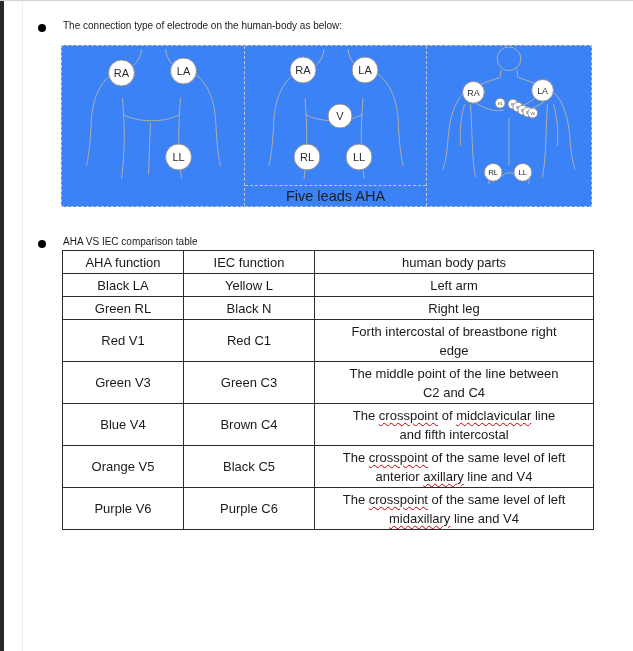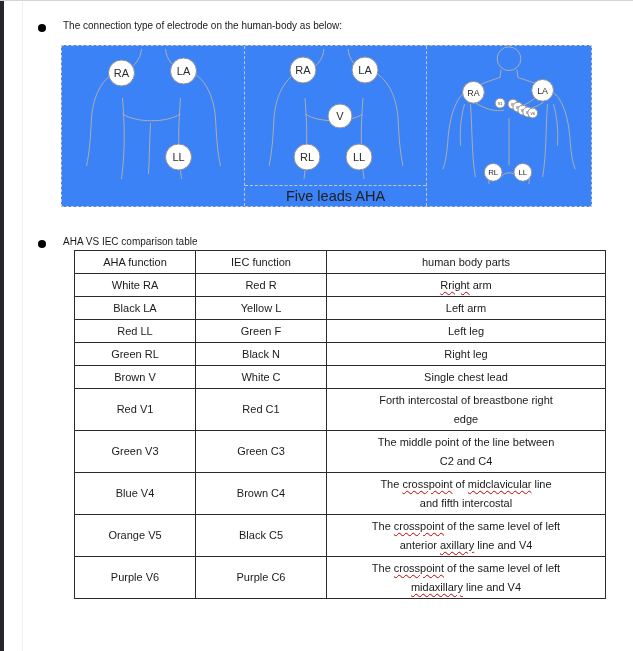--- a/index.html
+++ b/index.html
@@ -31,21 +31,21 @@
     border-top:1px dashed #c6c6c6;flex:1;display:flex;align-items:center;justify-content:center;
     font-size:14.5px;color:#1f1f1f;
   }
 
   .body-line{stroke:#adadad;fill:none;stroke-width:1;}
   .lead-circle{stroke:#8f8f8f;fill:#ffffff;stroke-width:1;}
   .lead-label{fill:#2b2b2b;font-family:"Liberation Sans","DejaVu Sans",sans-serif;}
 
   table.cmp{
     position:absolute;left:62px;top:250px;border-collapse:collapse;table-layout:fixed;
-    font-size:11px;color:#1a1a1a;margin-left:12px;
+    font-size:13px;color:#1a1a1a;
   }
   table.cmp th, table.cmp td{
     border:1px solid #2b2b2b;text-align:center;vertical-align:middle;
     font-weight:normal;padding:1.5px 2px;line-height:19px;
   }
   .sq{
     text-decoration-line:underline;
     text-decoration-style:wavy;
     text-decoration-color:#c00000;
     text-decoration-thickness:1px;
@@ -207,45 +207,30 @@
   </colgroup>
   <thead>
     <tr>
       <th>AHA function</th>
       <th>IEC function</th>
       <th>human body parts</th>
     </tr>
   </thead>
   <tbody>
       <tr>
-    <td>White RA</td>
-    <td>Red R</td>
-    <td><span class="sq">Rright</span><span> arm</span></td>
-  </tr>
-      <tr>
     <td>Black LA</td>
     <td>Yellow L</td>
     <td><span>Left arm</span></td>
   </tr>
       <tr>
-    <td>Red LL</td>
-    <td>Green F</td>
-    <td><span>Left leg</span></td>
-  </tr>
-      <tr>
     <td>Green RL</td>
     <td>Black N</td>
     <td><span>Right leg</span></td>
   </tr>
       <tr>
-    <td>Brown V</td>
-    <td>White C</td>
-    <td><span>Single chest lead</span></td>
-  </tr>
-      <tr>
     <td>Red V1</td>
     <td>Red C1</td>
     <td><span>Forth intercostal of breastbone right</span><br><span>edge</span></td>
   </tr>
       <tr>
     <td>Green V3</td>
     <td>Green C3</td>
     <td><span>The middle point of the line between</span><br><span>C2 and C4</span></td>
   </tr>
       <tr>

